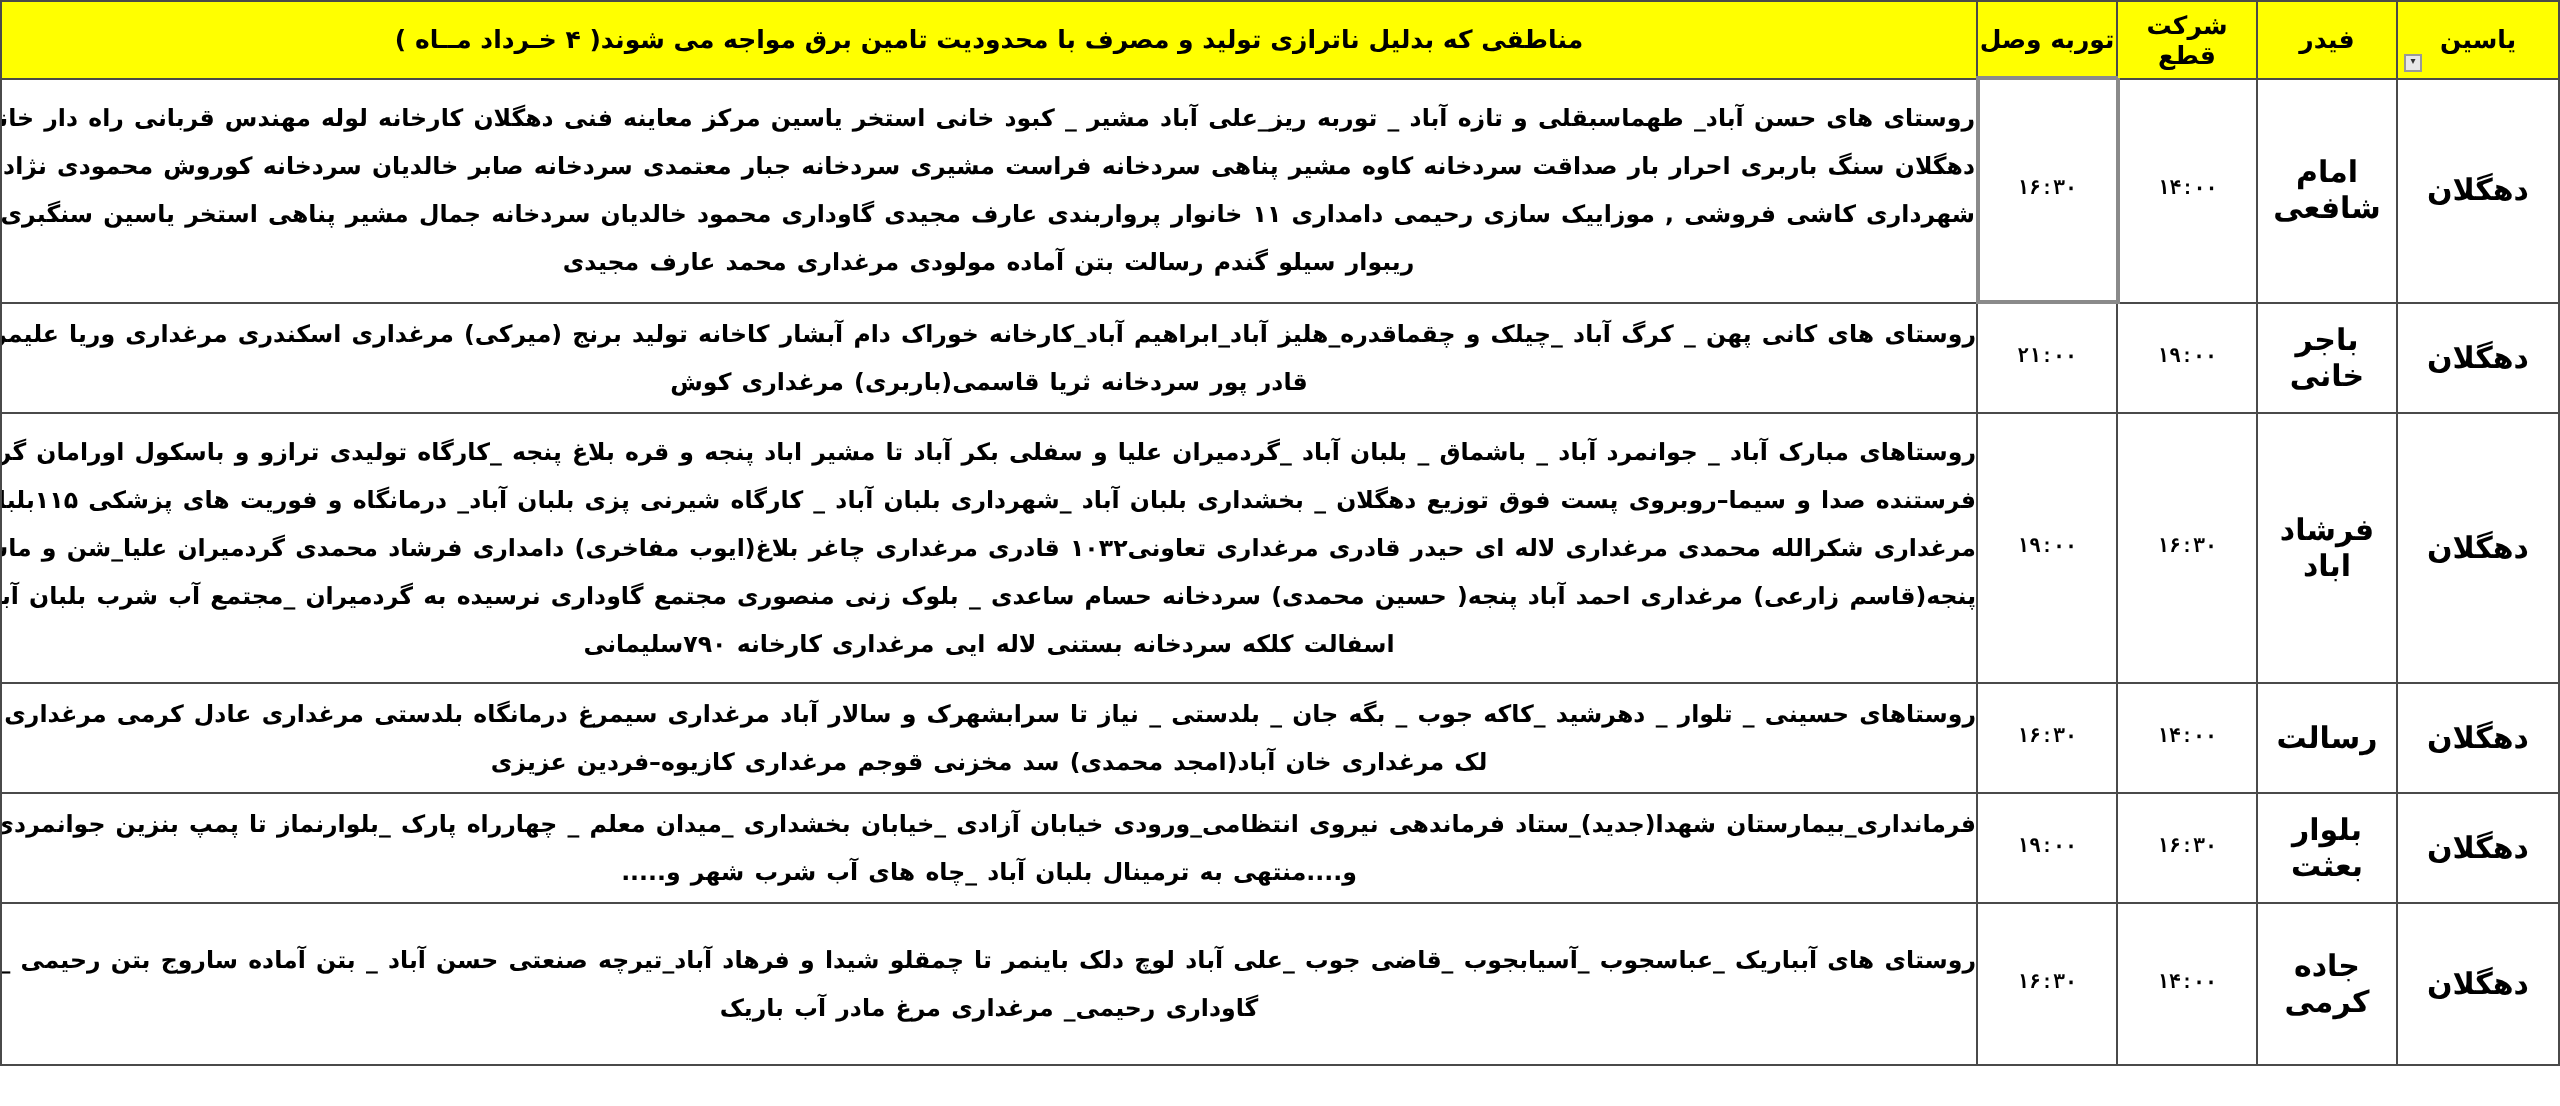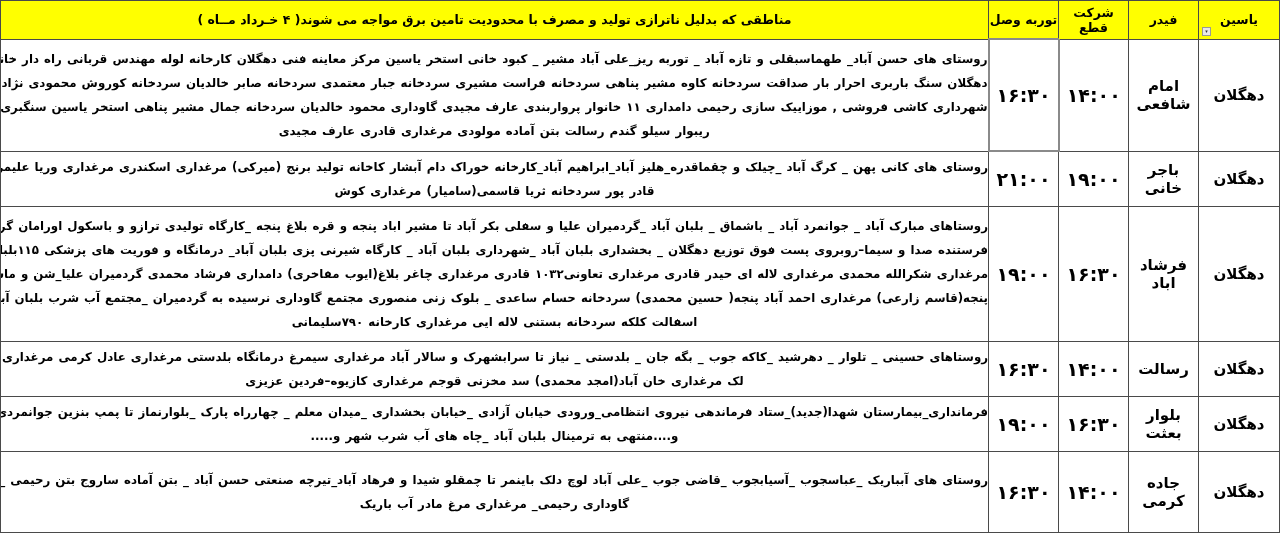--- a/index.html
+++ b/index.html
@@ -25,21 +25,21 @@
     font-size: 12.5px;
     height: 37px;
     position: relative;
   }
   th.hdr .filter {
     position: absolute; left: 3px; bottom: 3px;
     width: 7px; height: 7px; border: 1px solid #999; background: #e8e8e8;
     font-size: 5px; line-height: 7px; color: #333; font-weight: normal;
   }
   td.region, td.feeder { font-size: 15px; }
-  td.time { font-size: 19px; letter-spacing: 0.5px; }
+  td.time { font-size: 10px; letter-spacing: 0.5px; font-family: Liberation Mono, monospace; }
   td.areas {
     font-size: 11.8px;
     line-height: 24px;
     text-align: center;
     padding: 4px 6px;
     word-spacing: 1px;
   }
   td.areas .line { display: block; white-space: nowrap; overflow: hidden; }
   tr.r1 td { height: 110px; }
   tr.r1 td.connect-cell { border: 2px solid #8a8a8a; }
@@ -90,32 +90,32 @@
 
       <tr class="r1">
         <td class="region">دهگلان</td>
         <td class="feeder">امام شافعی</td>
         <td class="time">۱۴:۰۰</td>
         <td class="time connect-cell">۱۶:۳۰</td>
         <td class="areas">
           <span class="line">روستای های حسن آباد_ طهماسبقلی و تازه آباد _ توربه ریز_علی آباد مشیر _ کبود خانی  استخر یاسین  مرکز معاینه فنی  دهگلان  کارخانه لوله مهندس قربانی راه دار خانه حسن آباد سنگبری طاهر کردستانی سنگبری</span>
           <span class="line">دهگلان سنگ باربری احرار بار صداقت  سردخانه کاوه مشیر پناهی سردخانه فراست مشیری سردخانه جبار  معتمدی سردخانه صابر خالدیان سردخانه کوروش محمودی نژاد باربری و باسکول حبیبی جایگاه CNG</span>
           <span class="line">شهرداری کاشی فروشی , موزاییک سازی رحیمی   دامداری ۱۱ خانوار پرواربندی عارف مجیدی گاوداری محمود خالدیان سردخانه جمال مشیر پناهی استخر یاسین  سنگبری آبیدر کارخانه الوند پلاستیک  هتل و تالار</span>
-          <span class="line">ریبوار سیلو گندم رسالت بتن آماده مولودی  مرغداری قادری عارف مجیدی</span>
+          <span class="line">ریبوار سیلو گندم رسالت بتن آماده مولودی  مرغداری محمد عارف مجیدی</span>
         </td>
       </tr>
 
       <tr class="r2">
         <td class="region">دهگلان</td>
         <td class="feeder">باجر خانی</td>
         <td class="time">۱۹:۰۰</td>
         <td class="time">۲۱:۰۰</td>
         <td class="areas">
           <span class="line">روستای های کانی پهن _ کرگ آباد _چیلک و چقماقدره_هلیز آباد_ابراهیم آباد_کارخانه خوراک دام آبشار  کاخانه تولید برنج (میرکی) مرغداری اسکندری مرغداری وریا علیمرادی مرغداری تعاونی ۹۹۶ گاوداری</span>
-          <span class="line">قادر پور سردخانه ثریا قاسمی(سامیار) مرغداری کوش</span>
+          <span class="line">قادر پور سردخانه ثریا قاسمی(باربری) مرغداری کوش</span>
         </td>
       </tr>
 
       <tr class="r3">
         <td class="region">دهگلان</td>
         <td class="feeder">فرشاد اباد</td>
         <td class="time">۱۶:۳۰</td>
         <td class="time">۱۹:۰۰</td>
         <td class="areas">
           <span class="line">روستاهای مبارک آباد _ جوانمرد آباد _ باشماق _ بلبان آباد _گردمیران علیا و سفلی بکر آباد تا مشیر اباد پنجه و قره بلاغ پنجه  _کارگاه تولیدی ترازو و باسکول اورامان گردمیران _بخشداری و شهرداری بلبان آباد _</span>

